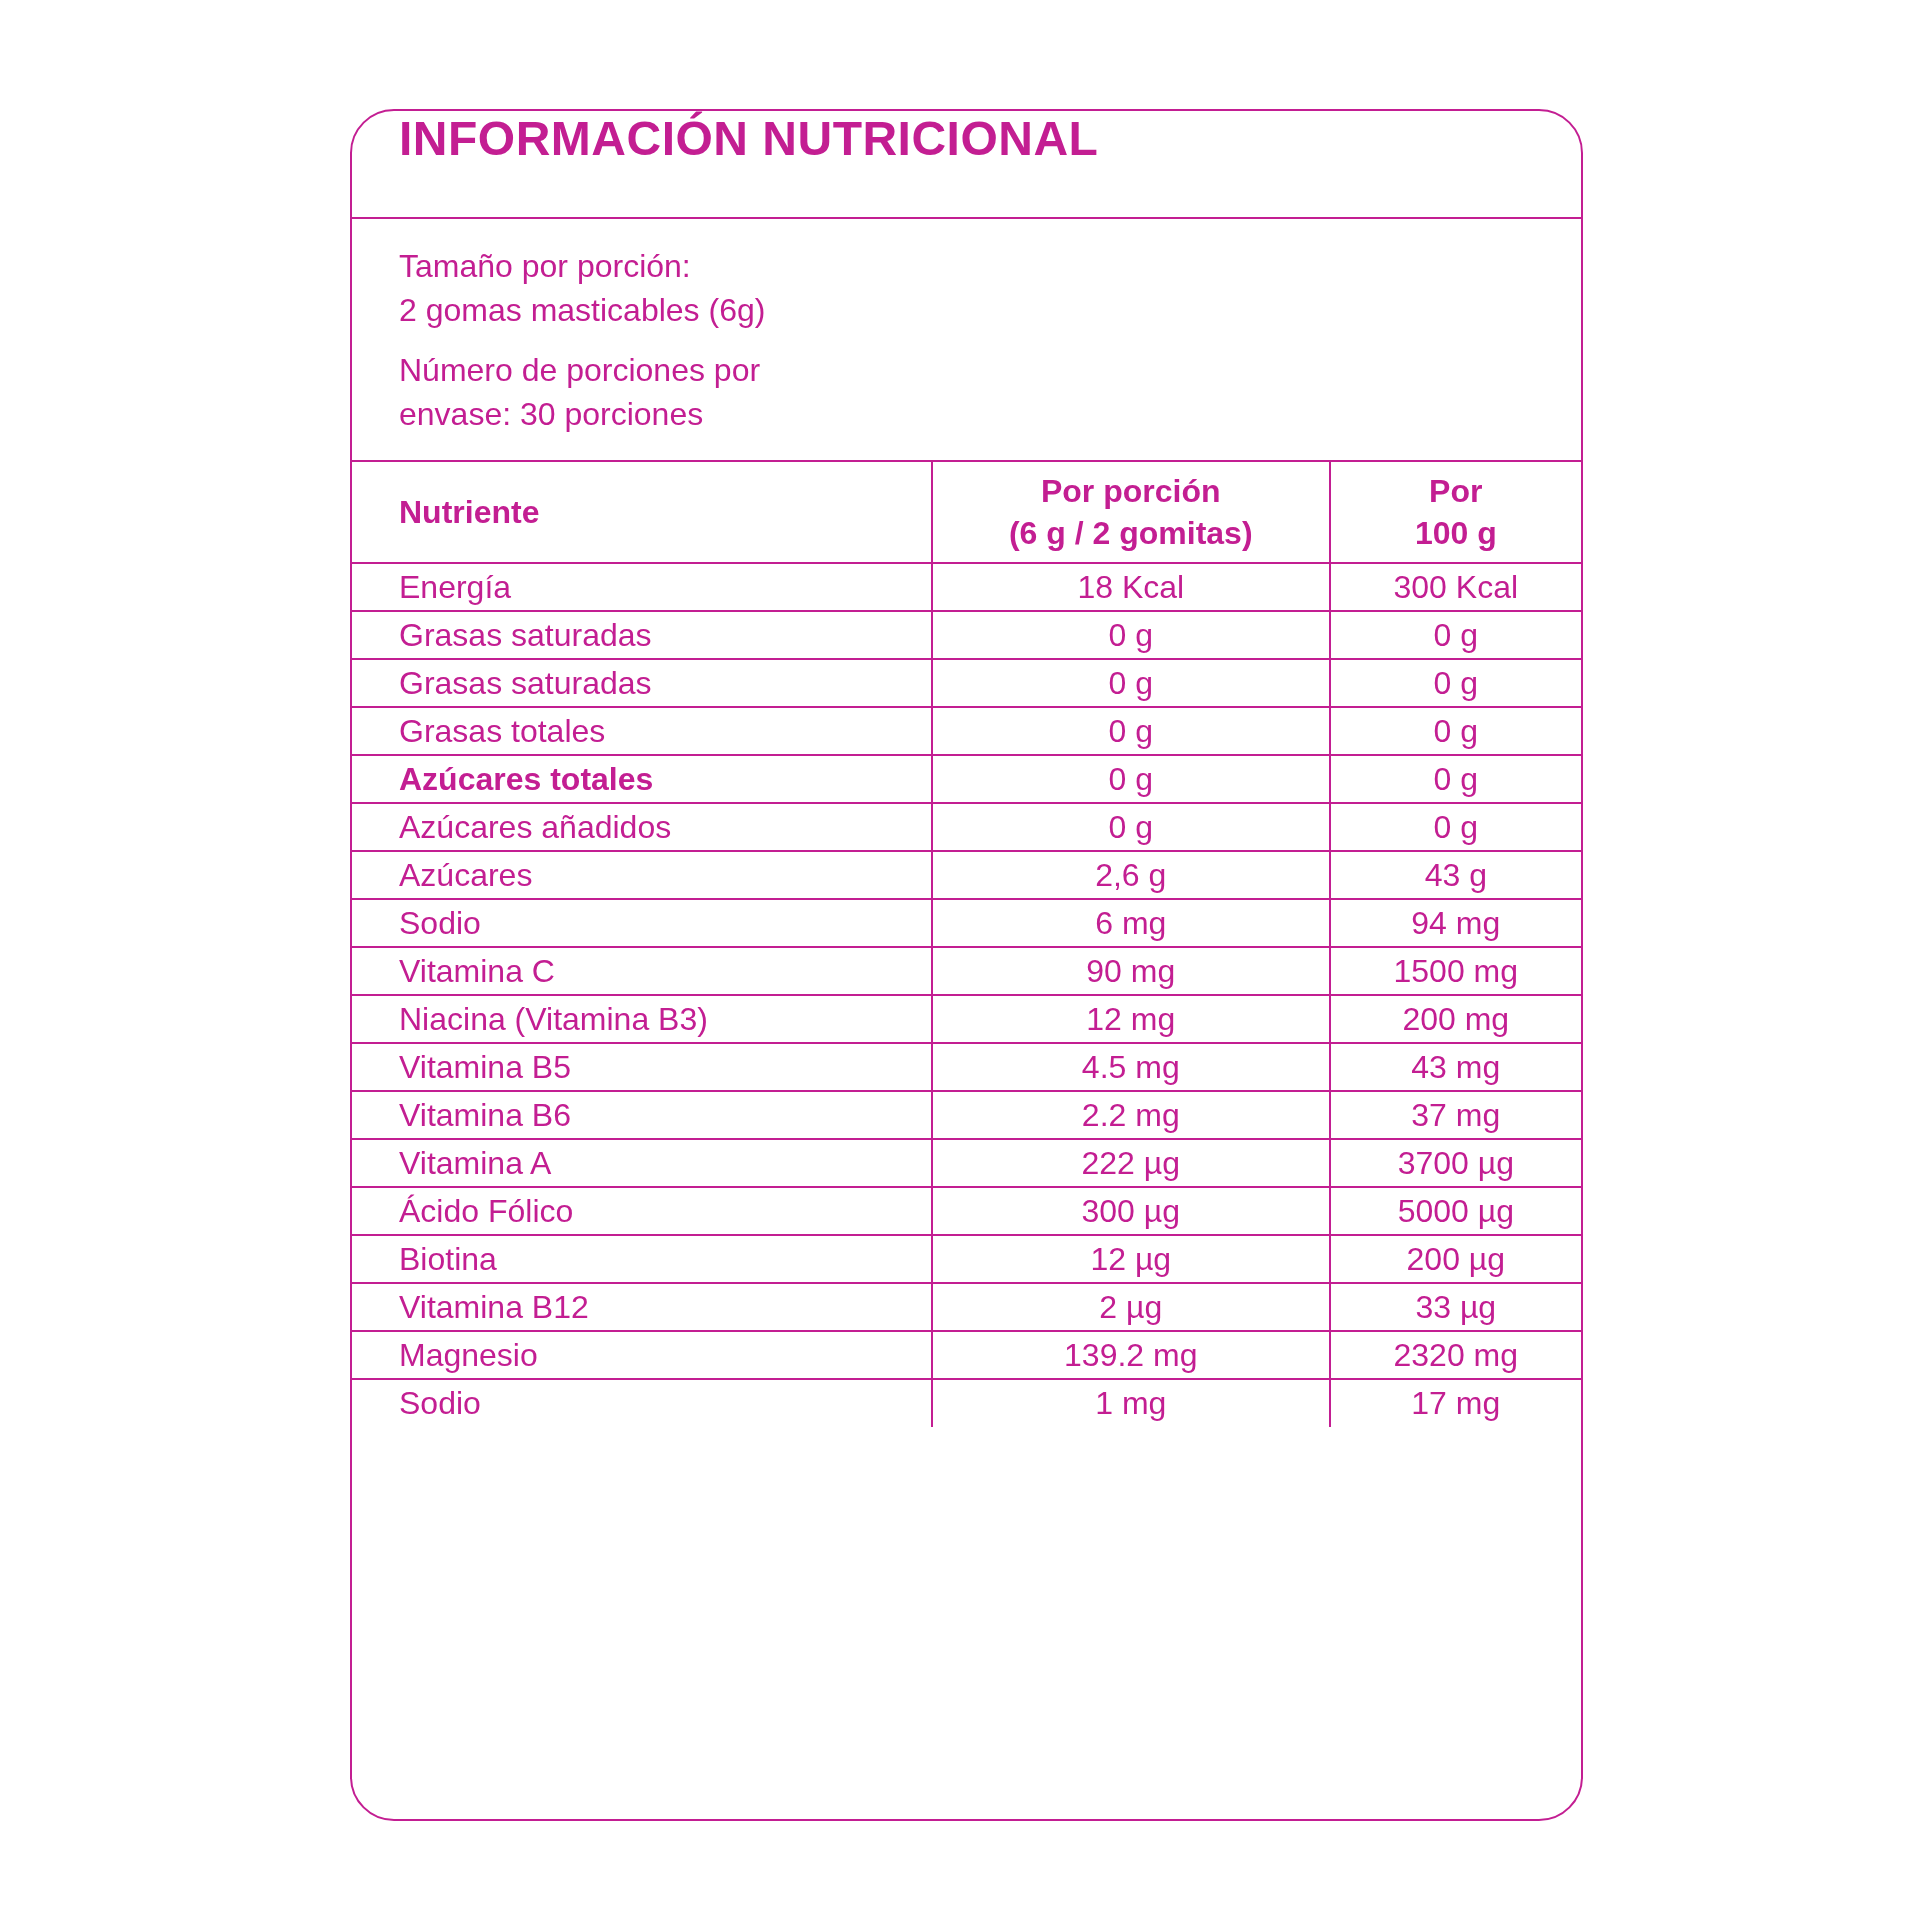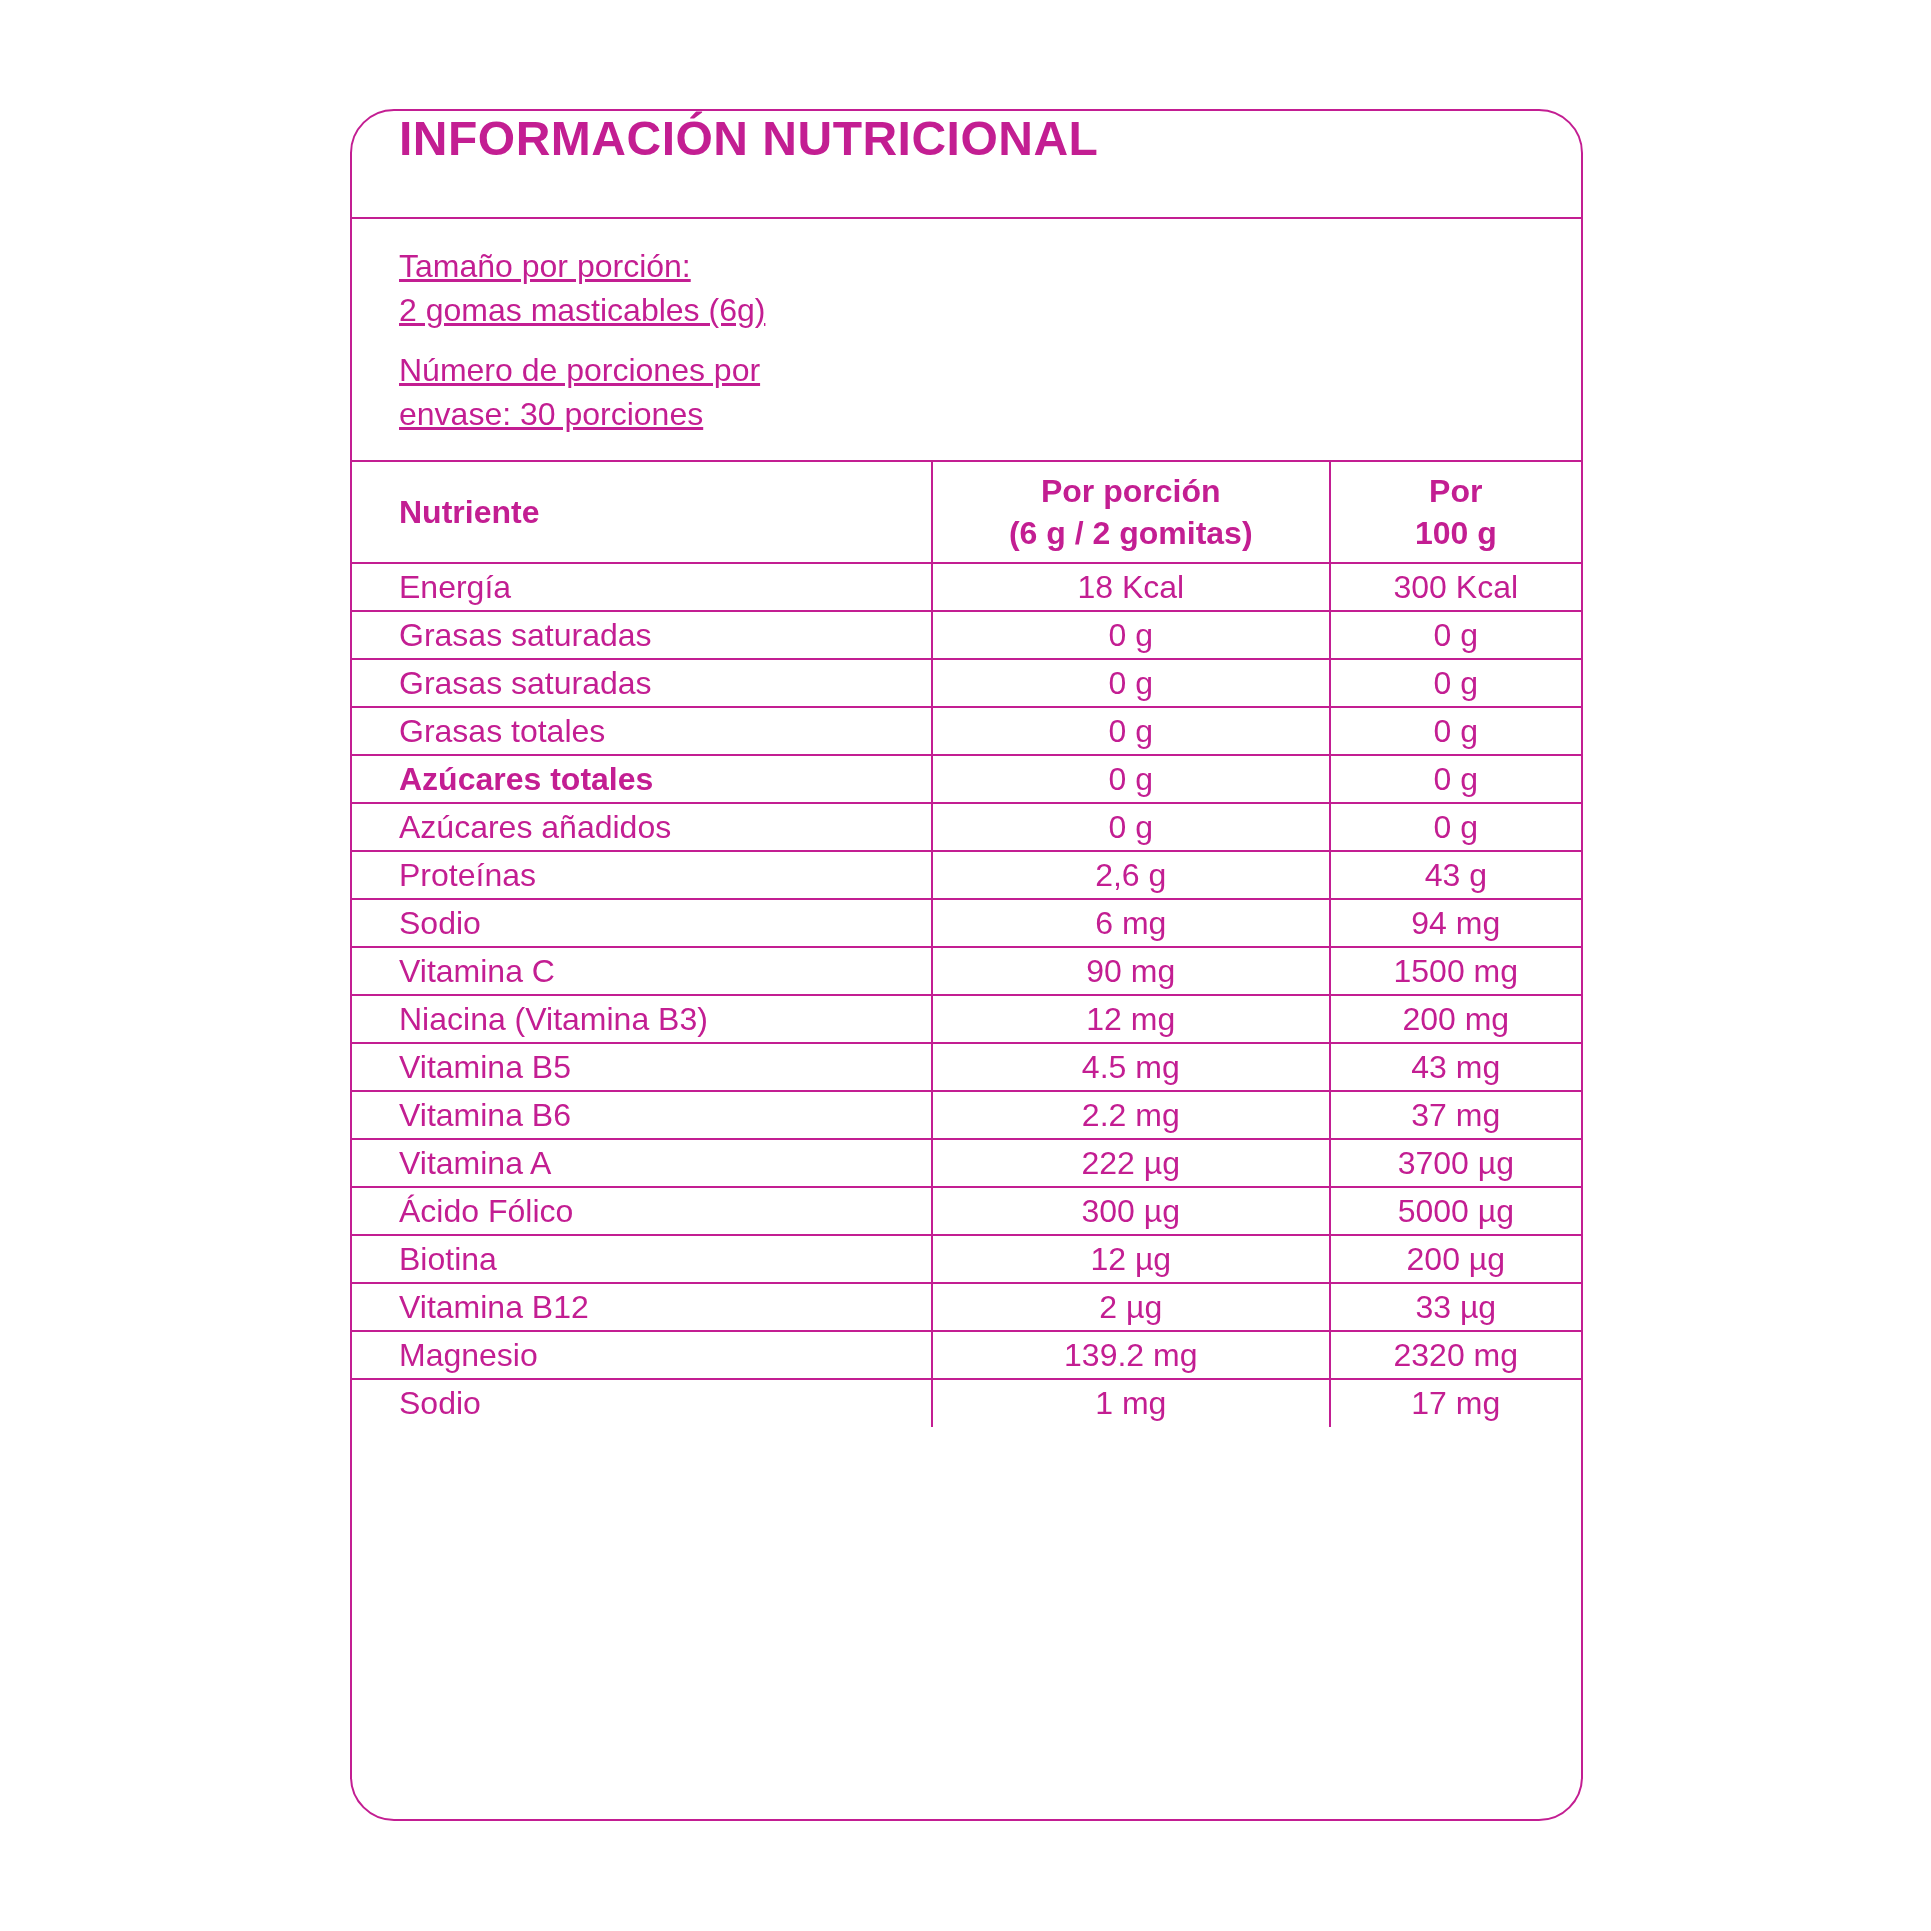--- a/index.html
+++ b/index.html
@@ -31,21 +31,20 @@
     font-size: 48px;
     font-weight: 700;
     letter-spacing: 0.5px;
   }
   .serving-section {
     height: 243px;
     padding: 25px 39px 0 47px;
     border-bottom: 2.9px solid var(--accent);
     font-size: 32px;
     line-height: 44px;
-    text-decoration: underline;
   }
   .serving-section p { margin: 0; }
   .serving-section p + p { margin-top: 16px; }
   table.nutrition-table {
     width: 100%;
     border-collapse: collapse;
     table-layout: fixed;
   }
   col.c1 { width: 579px; }
   col.c2 { width: 397px; }
@@ -137,21 +136,21 @@
           <td class="coln">Azúcares totales</td>
           <td class="colv">0 g</td>
           <td class="colv">0 g</td>
         </tr>
         <tr>
           <td class="coln">Azúcares añadidos</td>
           <td class="colv">0 g</td>
           <td class="colv">0 g</td>
         </tr>
         <tr>
-          <td class="coln">Proteínas</td>
+          <td class="coln">Azúcares</td>
           <td class="colv">2,6 g</td>
           <td class="colv">43 g</td>
         </tr>
         <tr>
           <td class="coln">Sodio</td>
           <td class="colv">6 mg</td>
           <td class="colv">94 mg</td>
         </tr>
         <tr>
           <td class="coln">Vitamina C</td>

